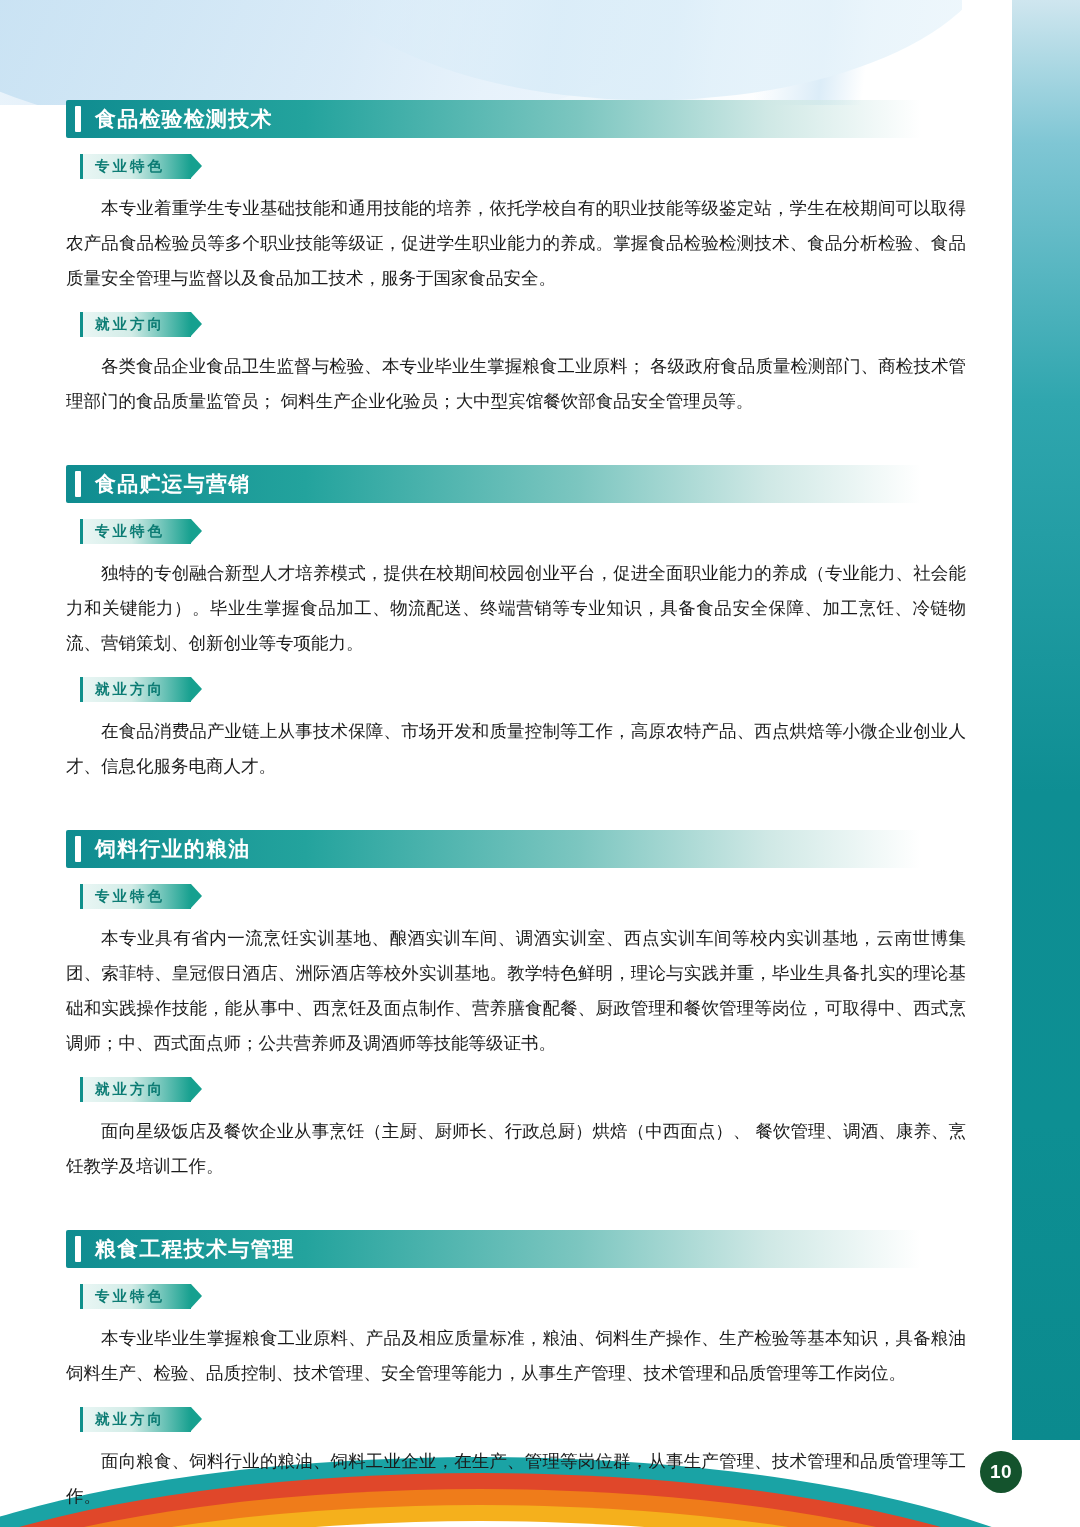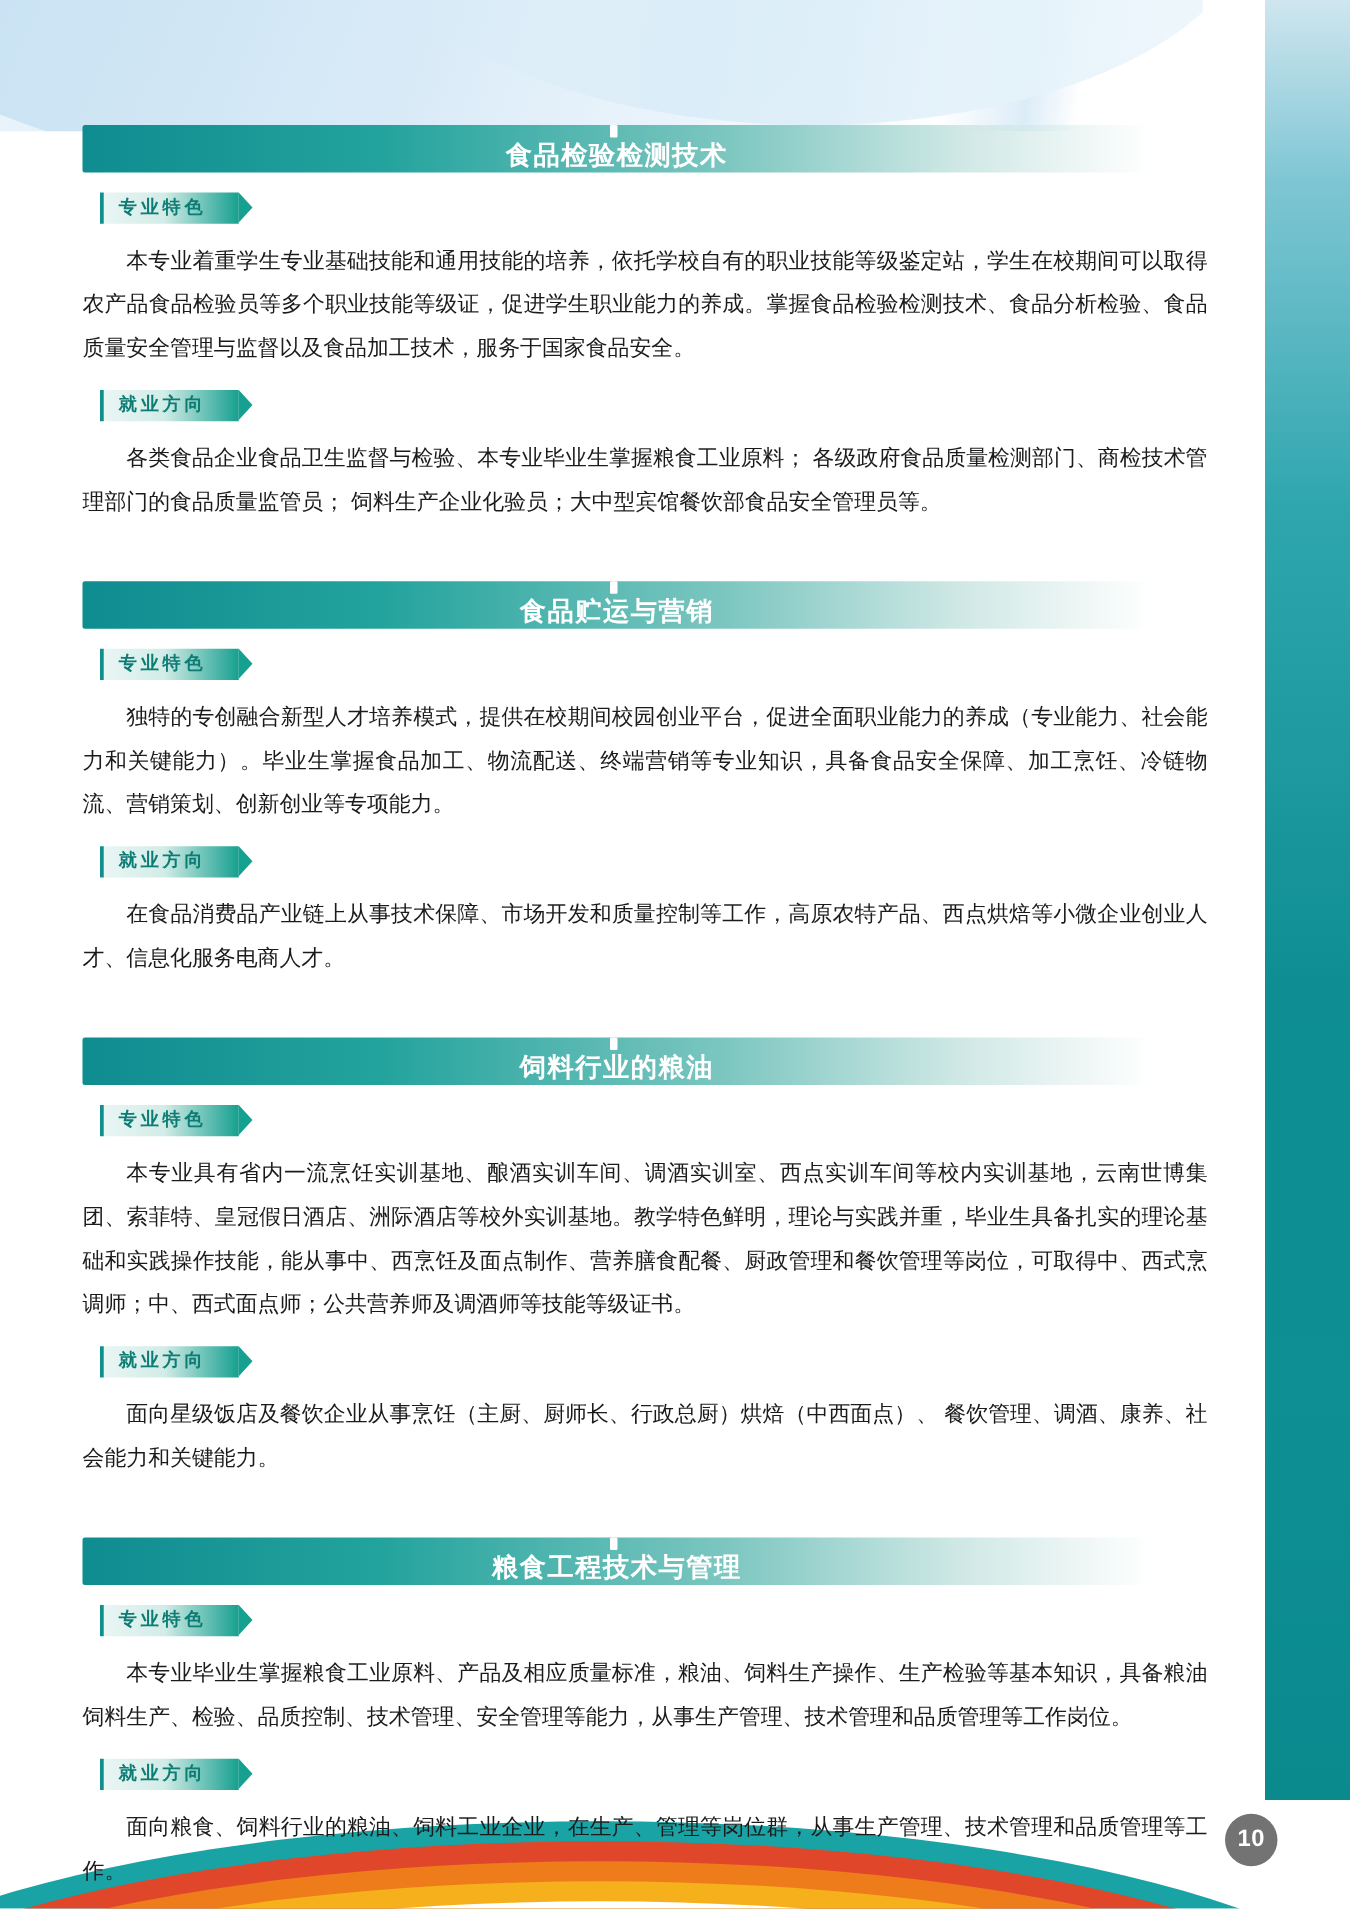--- a/index.html
+++ b/index.html
@@ -98,21 +98,21 @@
     border-radius: 50% 50% 0 0 / 100% 100% 0 0;
   }
 
   
   .page-number {
     position: absolute;
     right: 58px;
     bottom: 34px;
     width: 42px; height: 42px;
     border-radius: 50%;
-    background: #737373;
+    background: #14532d;
     color: #ffffff;
     font-size: 19px;
     font-weight: bold;
     display: flex;
     align-items: center;
     justify-content: center;
     letter-spacing: .5px;
     box-shadow: 0 0 0 3px rgba(255,255,255,.85);
     z-index: 6;
   }
@@ -129,21 +129,20 @@
   .section { margin-bottom: 46px; }
 
   .sec-title {
     position: relative;
     height: 38px;
     width: 855px;
     background: linear-gradient(90deg, #0f8c90 0%, #23a39d 28%, #7cc6c0 60%, #cfe8e5 82%, rgba(255,255,255,0) 100%);
     display: flex;
     align-items: center;
     border-radius: 2px;
-    flex-direction: column;
   }
   .sec-title .bar {
     width: 6px;
     height: 26px;
     background: #ffffff;
     margin-left: 9px;
     margin-right: 14px;
     border-radius: 1px;
   }
   .sec-title .txt {
@@ -241,21 +240,21 @@
     </div>
 
     <div class="section">
       <div class="sec-title">
         <div class="bar"></div>
         <div class="txt">饲料行业的粮油</div>
       </div>
       <div class="tag">专业特色</div>
       <p class="para">本专业具有省内一流烹饪实训基地、酿酒实训车间、调酒实训室、西点实训车间等校内实训基地，云南世博集团、索菲特、皇冠假日酒店、洲际酒店等校外实训基地。教学特色鲜明，理论与实践并重，毕业生具备扎实的理论基础和实践操作技能，能从事中、西烹饪及面点制作、营养膳食配餐、厨政管理和餐饮管理等岗位，可取得中、西式烹调师；中、西式面点师；公共营养师及调酒师等技能等级证书。</p>
       <div class="tag">就业方向</div>
-      <p class="para">面向星级饭店及餐饮企业从事烹饪（主厨、厨师长、行政总厨）烘焙（中西面点）、  餐饮管理、调酒、康养、社会能力和关键能力。</p>
+      <p class="para">面向星级饭店及餐饮企业从事烹饪（主厨、厨师长、行政总厨）烘焙（中西面点）、  餐饮管理、调酒、康养、烹饪教学及培训工作。</p>
     </div>
 
     <div class="section">
       <div class="sec-title">
         <div class="bar"></div>
         <div class="txt">粮食工程技术与管理</div>
       </div>
       <div class="tag">专业特色</div>
       <p class="para">本专业毕业生掌握粮食工业原料、产品及相应质量标准，粮油、饲料生产操作、生产检验等基本知识，具备粮油饲料生产、检验、品质控制、技术管理、安全管理等能力，从事生产管理、技术管理和品质管理等工作岗位。</p>
       <div class="tag">就业方向</div>

